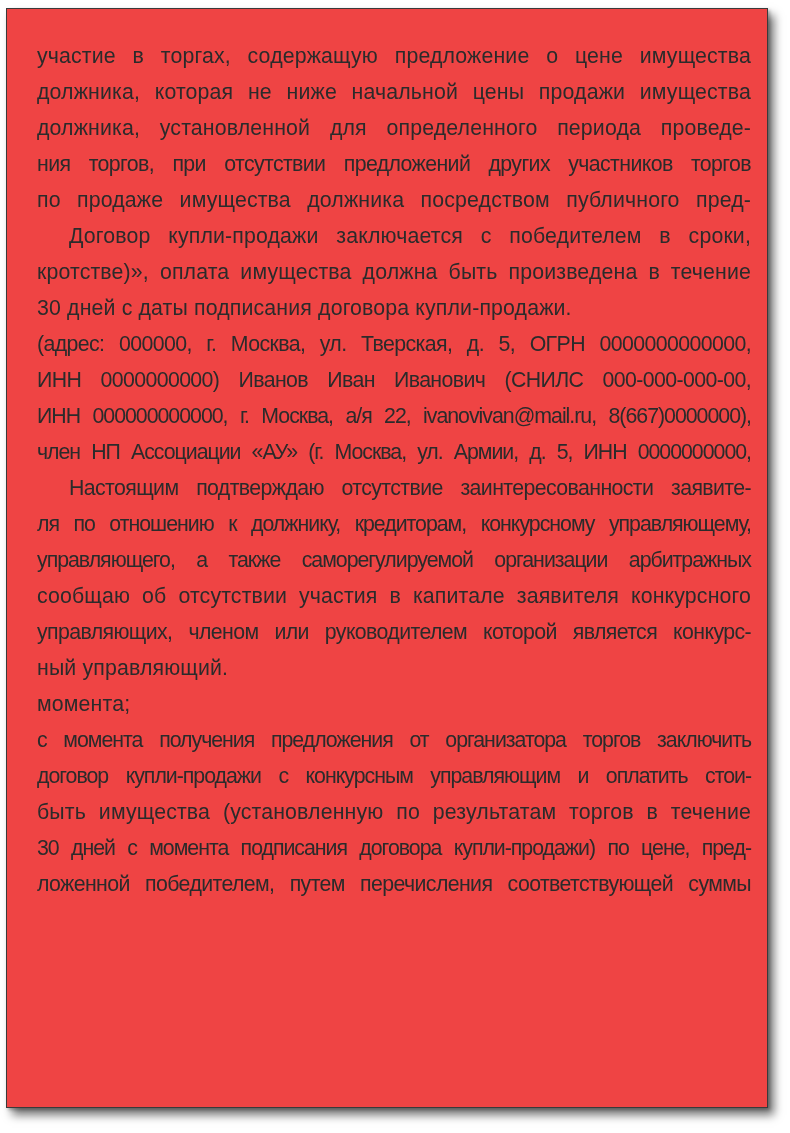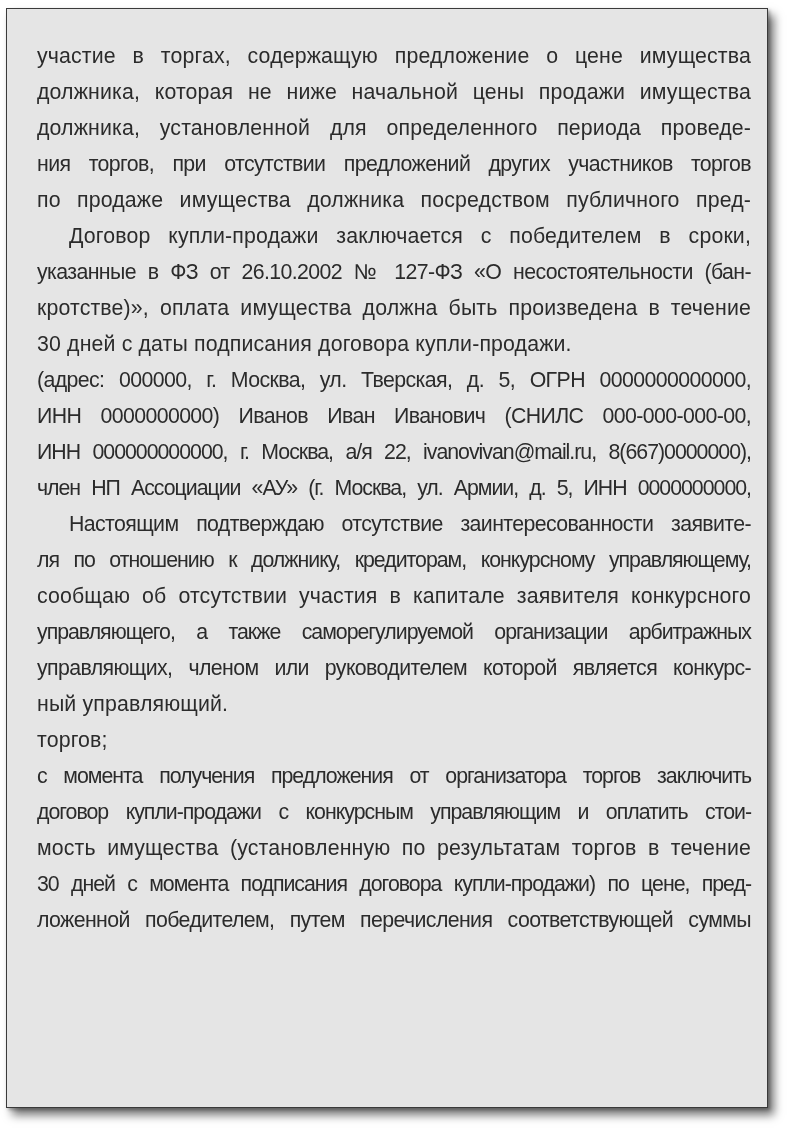--- a/index.html
+++ b/index.html
@@ -13,21 +13,21 @@
       position: relative;
       overflow: hidden;
       font-family: "Liberation Sans", "DejaVu Sans", sans-serif;
     }
     .page {
       position: absolute;
       left: 6px;
       top: 8px;
       width: 762px;
       height: 1100px;
-      background: #e5e5e5;
+      background: #ef4444;
       border: 1.5px solid #3a3a3a;
       box-shadow: 6px 7px 9px rgba(0,0,0,0.55), 2px 2px 3px rgba(0,0,0,0.25);
       box-sizing: border-box;
     }
     .content {
       position: absolute;
       left: 30px;
       top: 29px;
       width: 714px;
       color: #2b2b2b;
@@ -69,49 +69,48 @@
     <p class="para no-indent">
       <span class="line">участие в торгах, содержащую предложение о цене имущества</span>
       <span class="line">должника, которая не ниже начальной цены продажи имущества</span>
       <span class="line">должника, установленной для определенного периода проведе-</span>
       <span class="line cond">ния торгов, при отсутствии предложений других участников торгов</span>
       <span class="line">по продаже имущества должника посредством публичного пред-</span>
     </p>
 
     <p class="para no-indent">
       <span class="line indent">Договор купли-продажи заключается с победителем в сроки,</span>
-      <span class="line cond">указанные в ФЗ от 26.10.2002 № 127-ФЗ «О несостоятельности (бан-</span>
       <span class="line">кротстве)», оплата имущества должна быть произведена в течение</span>
       <span class="line last">30 дней с даты подписания договора купли-продажи.</span>
     </p>
 
     <p class="para no-indent">
       <span class="line cond">(адрес: 000000, г. Москва, ул. Тверская, д. 5, ОГРН 0000000000000,</span>
       <span class="line cond">ИНН 0000000000) Иванов Иван Иванович (СНИЛС 000-000-000-00,</span>
       <span class="line cond2">ИНН 000000000000, г. Москва, а/я 22, ivanovivan@mail.ru, 8(667)0000000),</span>
       <span class="line cond2">член НП Ассоциации «АУ» (г. Москва, ул. Армии, д. 5, ИНН 0000000000,</span>
     </p>
 
     <p class="para no-indent">
       <span class="line indent cond">Настоящим подтверждаю отсутствие заинтересованности заявите-</span>
       <span class="line cond2">ля по отношению к должнику, кредиторам, конкурсному управляющему,</span>
+      <span class="line cond2">управляющего, а также саморегулируемой организации арбитражных</span>
       <span class="line">сообщаю об отсутствии участия в капитале заявителя конкурсного</span>
-      <span class="line cond2">управляющего, а также саморегулируемой организации арбитражных</span>
       <span class="line cond">управляющих, членом или руководителем которой является конкурс-</span>
       <span class="line last">ный управляющий.</span>
     </p>
 
 
     <p class="para no-indent">
-      <span class="line last">торгов;</span>
+      <span class="line last">момента;</span>
     </p>
 
     <p class="para no-indent">
       <span class="line cond2">с момента получения предложения от организатора торгов заключить</span>
       <span class="line cond2">договор купли-продажи с конкурсным управляющим и оплатить стои-</span>
-      <span class="line">мость имущества (установленную по результатам торгов в течение</span>
+      <span class="line">быть имущества (установленную по результатам торгов в течение</span>
       <span class="line cond2">30 дней с момента подписания договора купли-продажи) по цене, пред-</span>
       <span class="line cond">ложенной победителем, путем перечисления соответствующей суммы</span>
 
     </p>
 
   </div>
 </div>
 
 </body></html>

